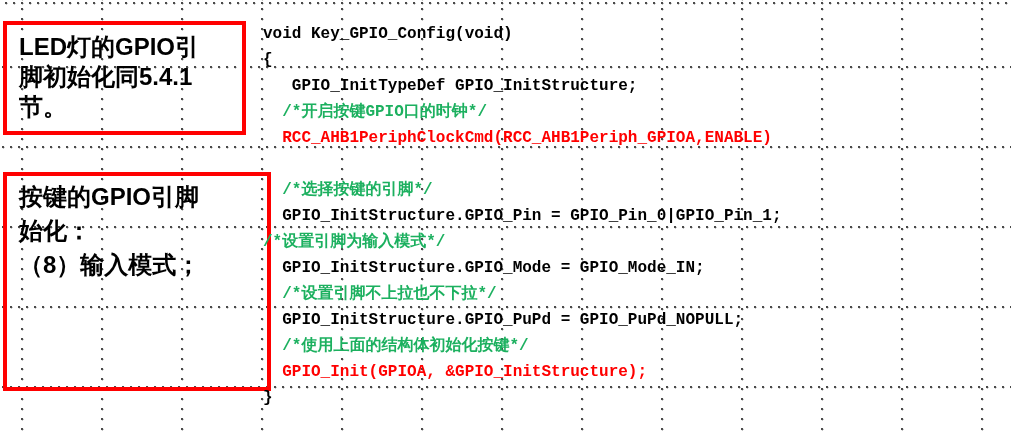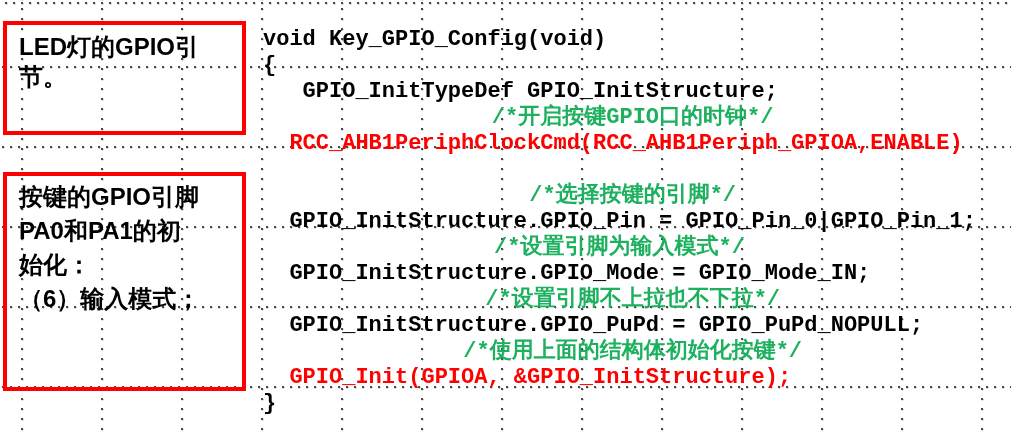--- a/index.html
+++ b/index.html
@@ -33,47 +33,47 @@
     background: transparent;
   }
   #callout-led {
     left: 3px; top: 21px;
     width: 243px; height: 114px;
     font-size: 24px; line-height: 30px;
     padding: 7px 6px 0 12px;
   }
   #callout-key {
     left: 3px; top: 172px;
-    width: 243px; height: 219px;
+    width: 268px; height: 219px;
     font-size: 24px; line-height: 34px;
     padding: 4px 8px 0 12px;
   }
   .callout-line { white-space: nowrap; }
   #code-block {
     position: absolute;
     left: 263px; top: 5px;
     font-family: "Liberation Mono", "DejaVu Sans Mono", monospace;
     font-weight: bold;
-    font-size: 22px;
+    font-size: 16px;
     line-height: 26px;
     white-space: pre;
   }
   .code-line { min-height: 26px; }
   .kind-plain     { color: var(--c-plain); }
-  .kind-comment   { color: var(--c-comment); text-align: center; }
+  .kind-comment   { color: var(--c-comment); }
   .kind-highlight { color: var(--c-highlight); }
 </style>
 </head>
 <body>
 
 <div class="callout" id="callout-led" style="border-color: rgb(255, 0, 0); color: rgb(0, 0, 0);">
     <div class="callout-line">LED灯的GPIO引</div>
+    <div class="callout-line">脚初始化同5.4.1</div>
     <div class="callout-line">节。</div>
   </div>
 
 <div class="callout" id="callout-key" style="border-color: rgb(255, 0, 0); color: rgb(0, 0, 0);">
     <div class="callout-line">按键的GPIO引脚</div>
-    <div class="callout-line">PA0和PA1的初</div>
     <div class="callout-line">始化：</div>
-    <div class="callout-line">（6）输入模式；</div>
+    <div class="callout-line">（8）输入模式；</div>
   </div>
 
 <pre id="code-block"><div class="code-line kind-plain">void Key_GPIO_Config(void)</div><div class="code-line kind-plain">{</div><div class="code-line kind-plain">   GPIO_InitTypeDef GPIO_InitStructure;</div><div class="code-line kind-comment">  /*开启按键GPIO口的时钟*/</div><div class="code-line kind-highlight">  RCC_AHB1PeriphClockCmd(RCC_AHB1Periph_GPIOA,ENABLE)</div><div class="code-line kind-plain"> </div><div class="code-line kind-comment">  /*选择按键的引脚*/</div><div class="code-line kind-plain">  GPIO_InitStructure.GPIO_Pin = GPIO_Pin_0|GPIO_Pin_1;</div><div class="code-line kind-comment">/*设置引脚为输入模式*/</div><div class="code-line kind-plain">  GPIO_InitStructure.GPIO_Mode = GPIO_Mode_IN;</div><div class="code-line kind-comment">  /*设置引脚不上拉也不下拉*/</div><div class="code-line kind-plain">  GPIO_InitStructure.GPIO_PuPd = GPIO_PuPd_NOPULL;</div><div class="code-line kind-comment">  /*使用上面的结构体初始化按键*/</div><div class="code-line kind-highlight">  GPIO_Init(GPIOA, &amp;GPIO_InitStructure);</div><div class="code-line kind-plain">}</div></pre>
 
 </body></html>

